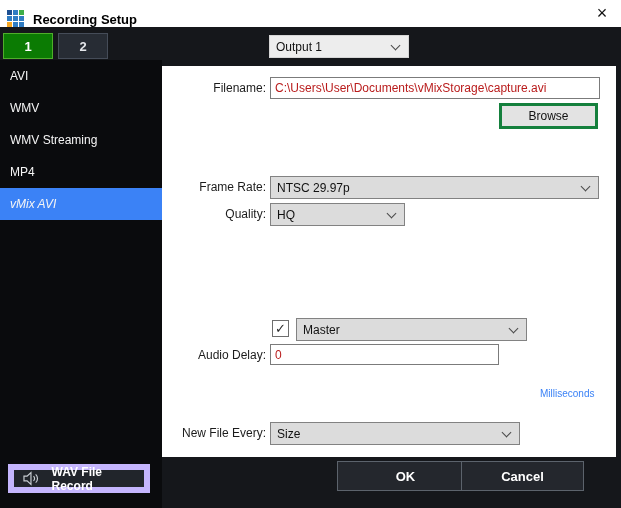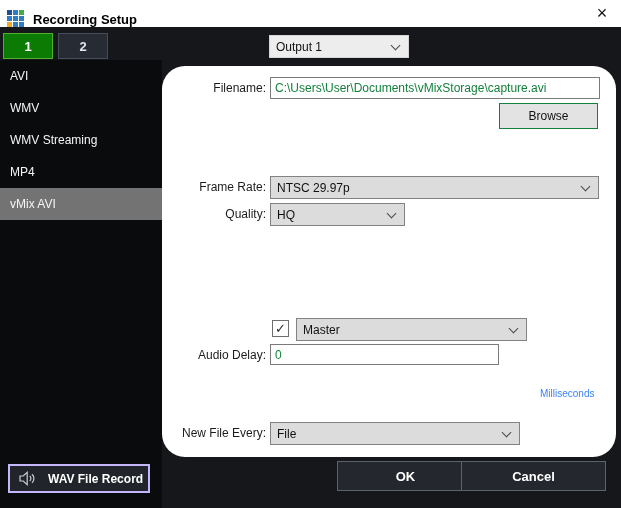--- a/index.html
+++ b/index.html
@@ -51,63 +51,63 @@
   .combo.output { left: 269px; top: 35px; width: 140px; height: 23px;
     background: #ededed; border-color: #d6d6d6; }
 
   
   .sidebar { position: absolute; left: 0; top: 60px; width: 162px; height: 464px;
     background: #0a0b0d; }
   .side-item {
     height: 32px; line-height: 32px; padding-left: 10px;
     font-size: 12px; color: #f5f5f5; white-space: nowrap;
   }
-  .side-item.selected { background: #737373; }
+  .side-item.selected { background: #3b82f6; font-style: italic; }
 
   
   .panel { position: absolute; left: 162px; top: 66px; width: 454px; height: 391px;
-    background: #ffffff; border-radius: 23px; }
+    background: #ffffff; }
   .flabel {
     position: absolute; left: 4px; width: 100px; text-align: right;
     font-size: 12px; color: #1c1c1c; white-space: nowrap;
   }
   .unit {
     position: absolute; font-size: 10px; color: #3b82f6; white-space: nowrap; margin-top: 40px;
   }
   .tinput {
     position: absolute; border: 1px solid #7b7b7b; background: #fff;
-    font-size: 12px; color: #15803d; padding: 8px 4px;
+    font-size: 12px; color: #b91c1c; padding: 8px 4px;
     font-family: "Liberation Sans", sans-serif; outline: none;
   }
   .browse-btn {
     position: absolute; left: 337px; top: 37px; width: 99px; height: 26px;
-    background: #e3e3e3; border: 1px solid #15803d;
+    background: #e3e3e3; border: 3px solid #15803d;
     display: flex; align-items: center; justify-content: center;
     font-size: 12px; color: #111;
   }
   .checkbox {
     position: absolute; left: 110px; top: 254px; width: 17px; height: 17px;
     background: #fff; border: 1px solid #6e6e6e;
     display: flex; align-items: center; justify-content: center;
   }
   .checkbox span { font-size: 13px; color: #2b2b2b; line-height: 13px; }
 
   
   .dark-btn {
     position: absolute; color: #fff; font-weight: 700; font-size: 13px;
     background: #24272d; border: 1px solid #5c636c;
     display: flex; align-items: center; justify-content: center;
   }
   .wav-btn {
     left: 8px; top: 464px; width: 142px; height: 29px;
-    background: #21252b; border: 2px solid #c4b5fd; font-size: 12px;
+    background: #21252b; border: 6px solid #c4b5fd; font-size: 12px;
     justify-content: flex-start; padding-left: 9px; gap: 12px;
   }
   .ok-btn { left: 337px; top: 461px; width: 137px; height: 30px; }
-  .cancel-btn { left: 461px; top: 461px; width: 145px; height: 30px; }
+  .cancel-btn { left: 461px; top: 461px; width: 123px; height: 30px; }
 </style>
 </head>
 <body>
 
 <div class="window">
 
   <div class="titlebar">
     <div class="logo">
         <span style="background: rgb(29, 79, 145);"></span>
         <span style="background: rgb(47, 124, 195);"></span>
@@ -166,21 +166,21 @@
       <span>Master</span>
       <i class="chev"></i>
     </div>
 
     <div class="flabel" style="top:282px">Audio Delay:</div>
     <input class="tinput" style="left: 108px; top: 278px; width: 229px; height: 21px;" value="0">
     <div class="unit" style="left:378px; top:282px">Milliseconds</div>
 
     <div class="flabel" style="top:360px">New File Every:</div>
     <div class="combo" style="left:108px; top:356px; width:250px; height:23px">
-      <span>File</span>
+      <span>Size</span>
       <i class="chev"></i>
     </div>
     <div class="unit" style="left:375px; top:360px">Minutes</div>
 
   </div>
 
   <div class="dark-btn wav-btn">
     <svg width="17" height="15" viewBox="0 0 17 15">
       <polygon points="1,5 4.2,5 8.2,1.4 8.2,13.6 4.2,10 1,10" fill="none" stroke="#c9ced4" stroke-width="1.2"></polygon>
       <path d="M10.8,5 a3.4,3.4 0 0 1 0,5" fill="none" stroke="#c9ced4" stroke-width="1.2"></path>

